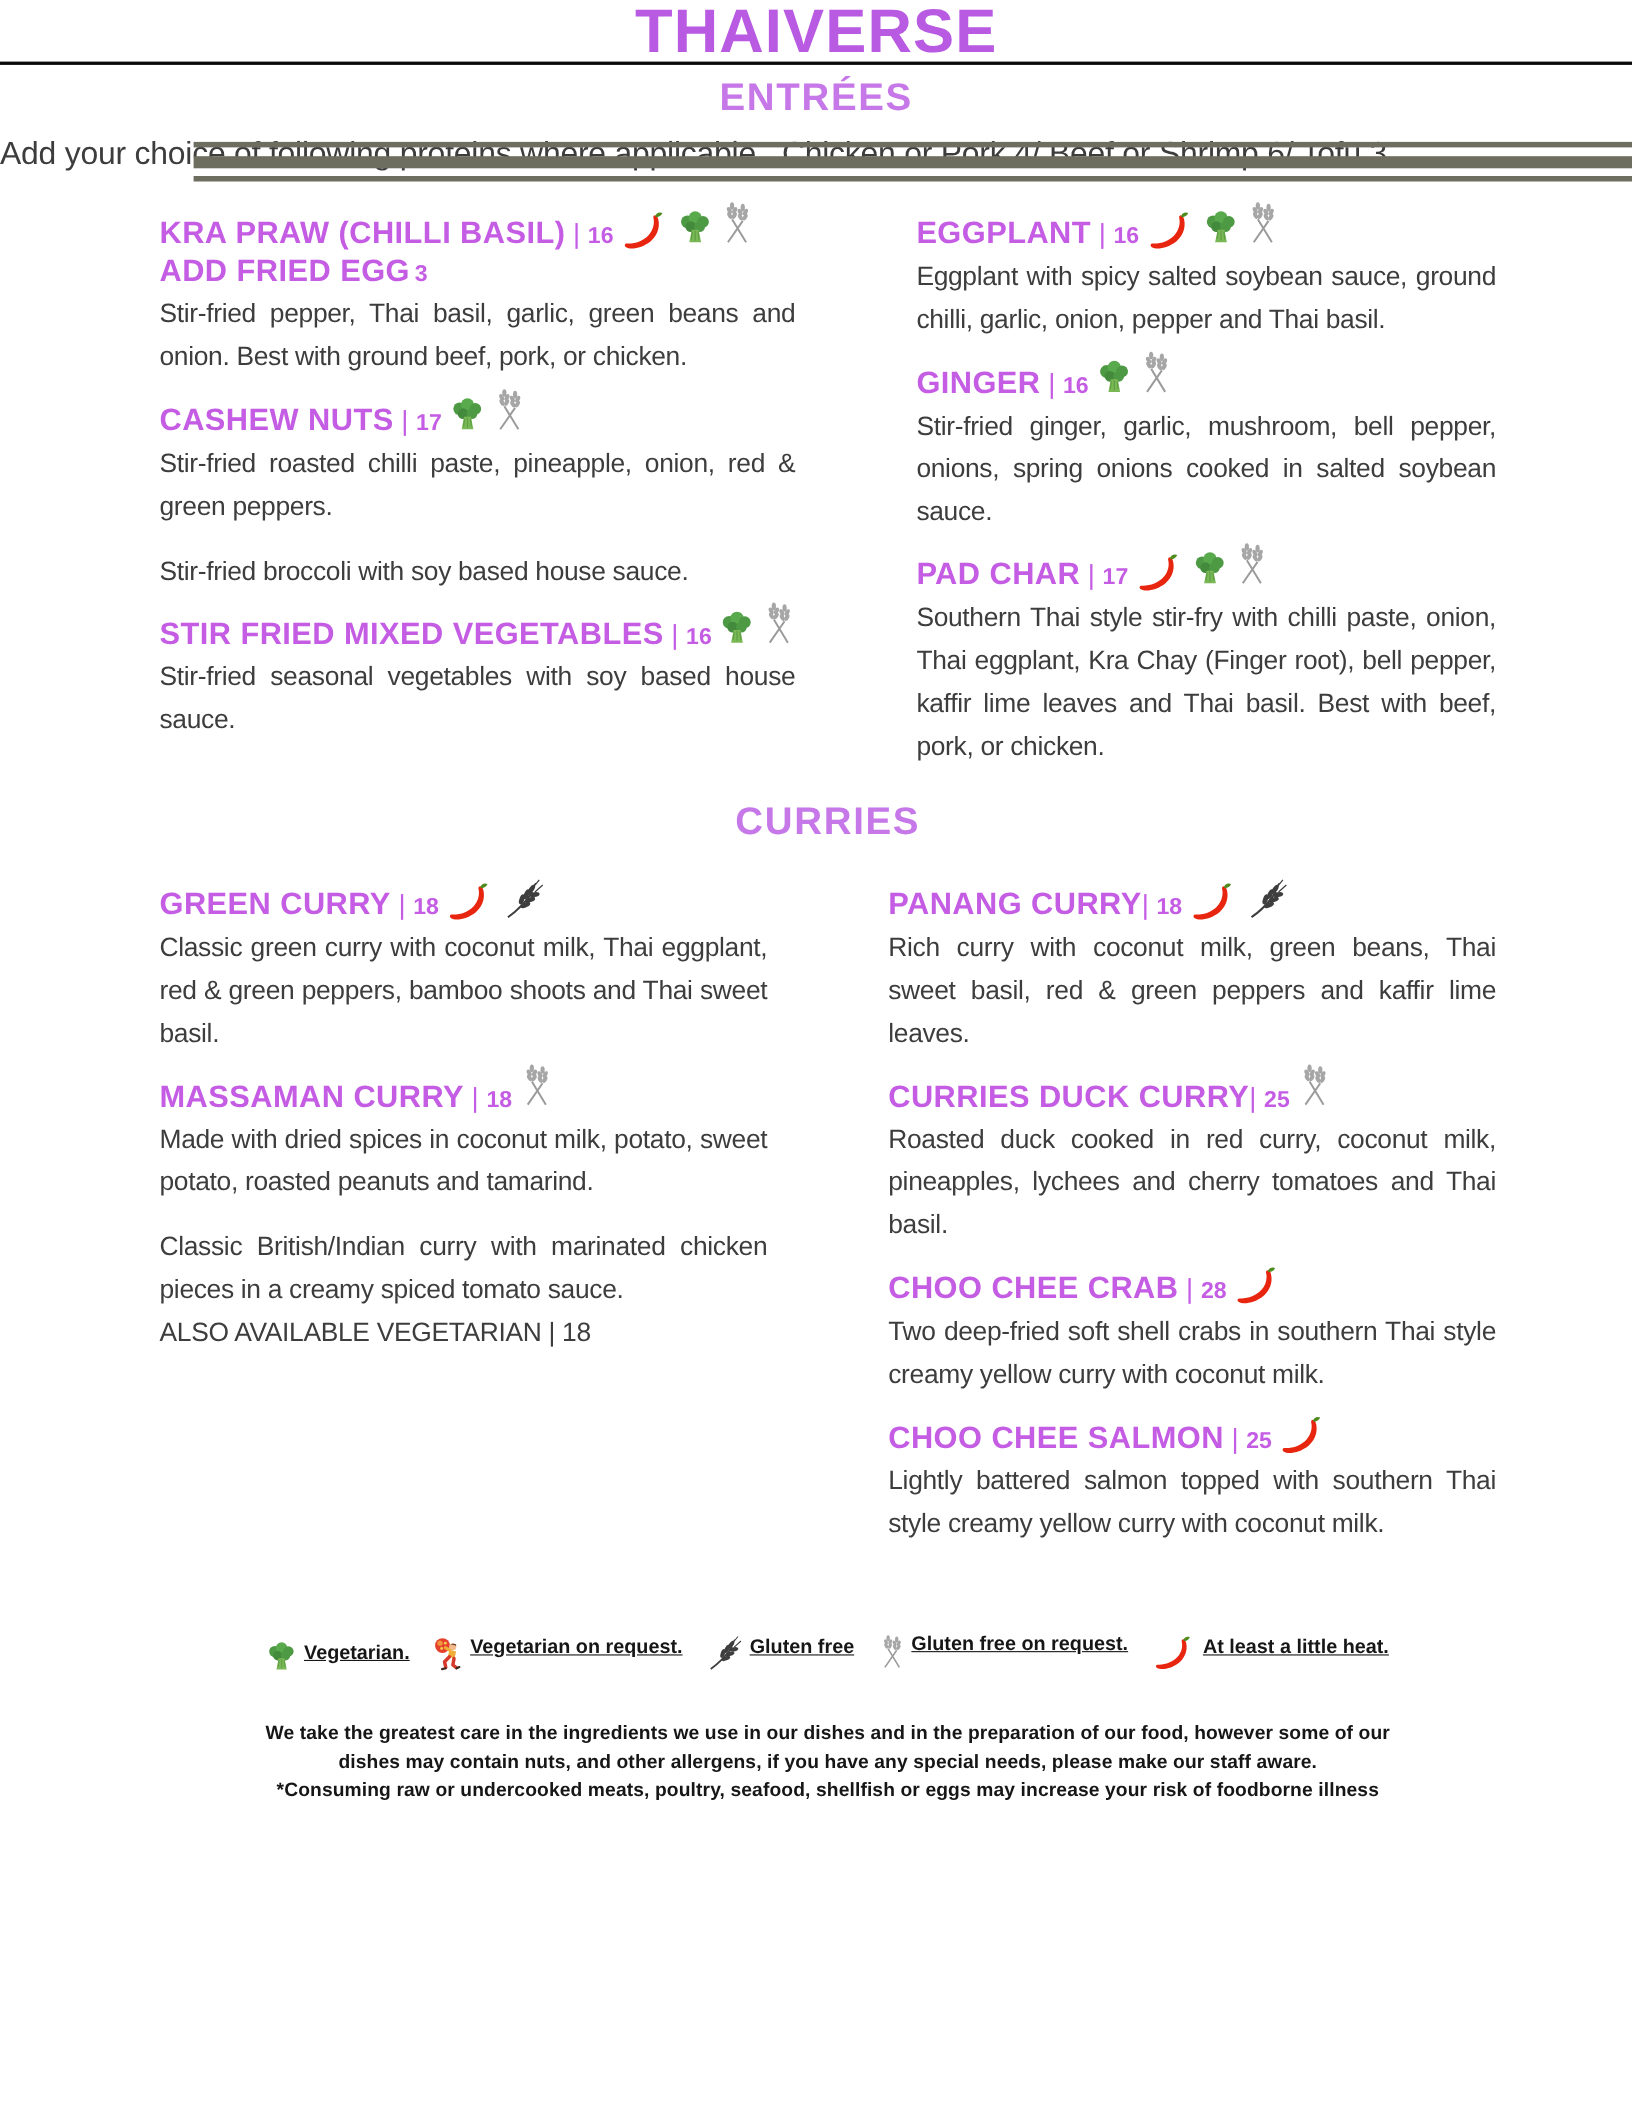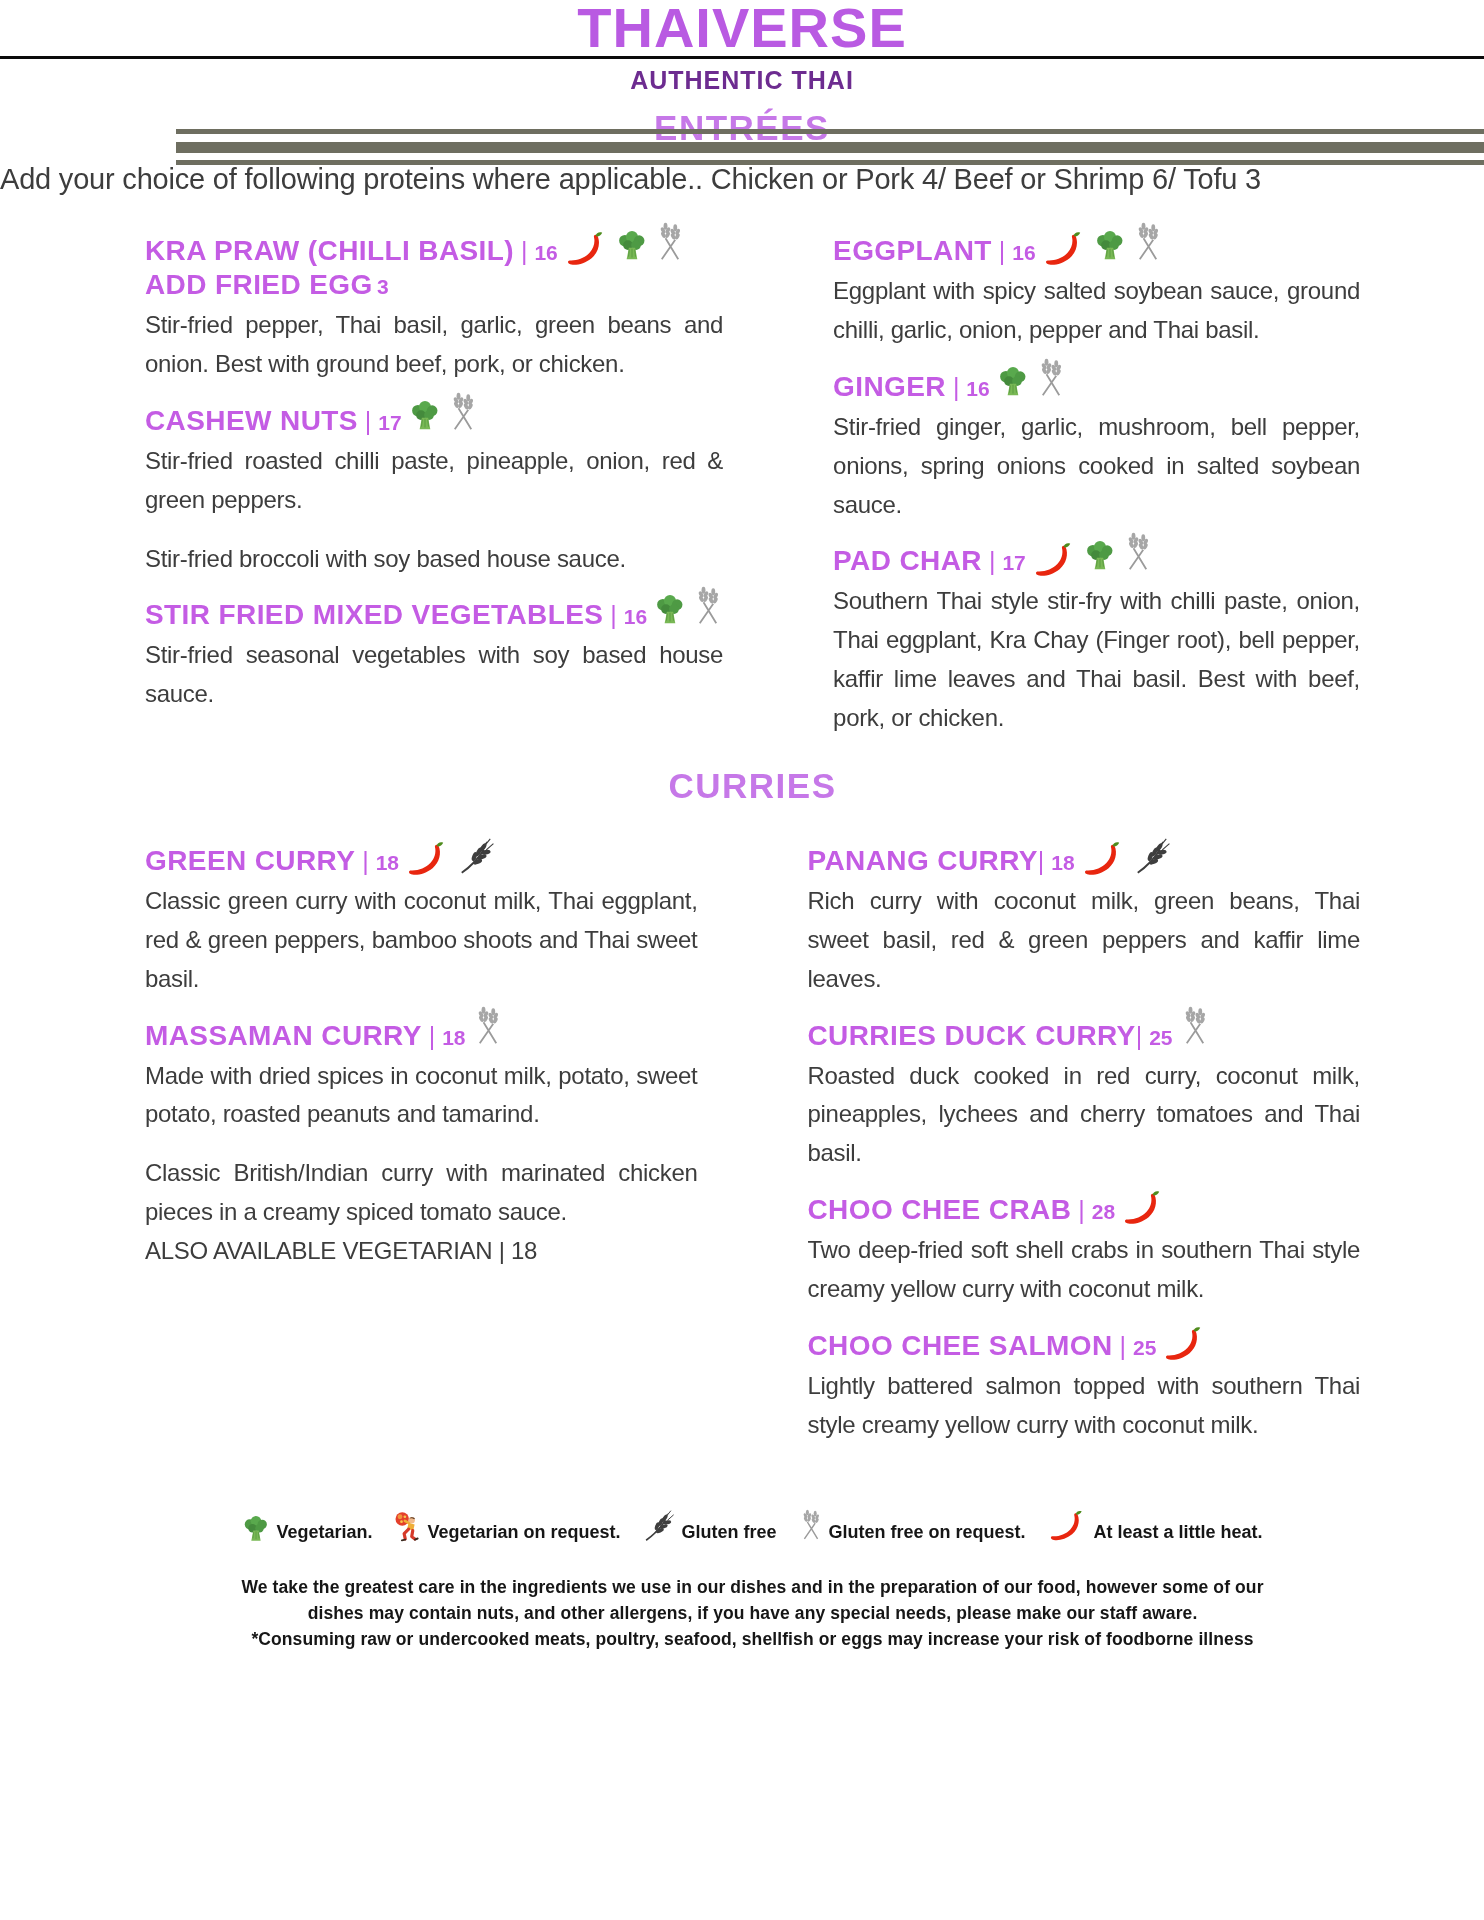--- a/index.html
+++ b/index.html
@@ -59,21 +59,21 @@
   .icn-chili         { width: 44px; height: 37px; transform: translateY(-6px); }
   .icn-broccoli      { width: 32px; height: 32px; transform: translateY(-10px); }
   .icn-wheat         { width: 38px; height: 38px; transform: translateY(-9px); }
   .icn-wheat-crossed { width: 30px; height: 40px; transform: translateY(-14px); }
   .icn-person-ball   { width: 32px; height: 37px; transform: translateY(-13px); }
 
   .legend {
     margin-top: 42px; text-align: center;
     font-size: 18px; font-weight: 700; color: var(--ink-strong, #161616);
   }
-  .legend-item { display: inline-flex; align-items: flex-end; margin: 0 11px; }
+  .legend-item { display: inline-flex; align-items: flex-start; margin: 16px 11px; text-decoration: underline; }
   .legend .icn { transform: none; margin: 0 6px 0 0; }
   .legend .icn-chili         { width: 40px; height: 33px; }
   .legend .icn-broccoli      { width: 28px; height: 28px; }
   .legend .icn-wheat         { width: 33px; height: 33px; }
   .legend .icn-wheat-crossed { width: 24px; height: 36px; }
   .legend .icn-person-ball   { width: 27px; height: 33px; }
 
   .disclaimer {
     margin-top: 26px; text-align: center;
     font-size: 17.5px; font-weight: 700; line-height: 1.5;
@@ -145,21 +145,20 @@
 <div class="page">
   <div class="top-rule"></div>
   <div class="stripes">
     <div class="stripe-thin"></div>
     <div class="stripe-thick"></div>
     <div class="stripe-thin"></div>
   </div>
 
   <div class="header">
     <div class="brand">THAIVERSE</div>
-    <div class="tagline">AUTHENTIC THAI</div>
     <div class="section-title entrees-title">ENTRÉES</div>
     <div class="note">Add your choice of following proteins where applicable.. Chicken or Pork 4/ Beef or Shrimp 6/ Tofu 3</div>
   </div>
 
   <div class="content">
     <div class="columns">
       <div class="col">
   <div class="item">
     <div class="item-head"><span class="item-name">KRA PRAW (CHILLI BASIL)</span><span class="item-sep"> | </span><span class="item-price">16</span><span class="item-icons"><svg class="icn icn-chili">
                   <use href="#i-chili" xlink:href="#i-chili"></use>

